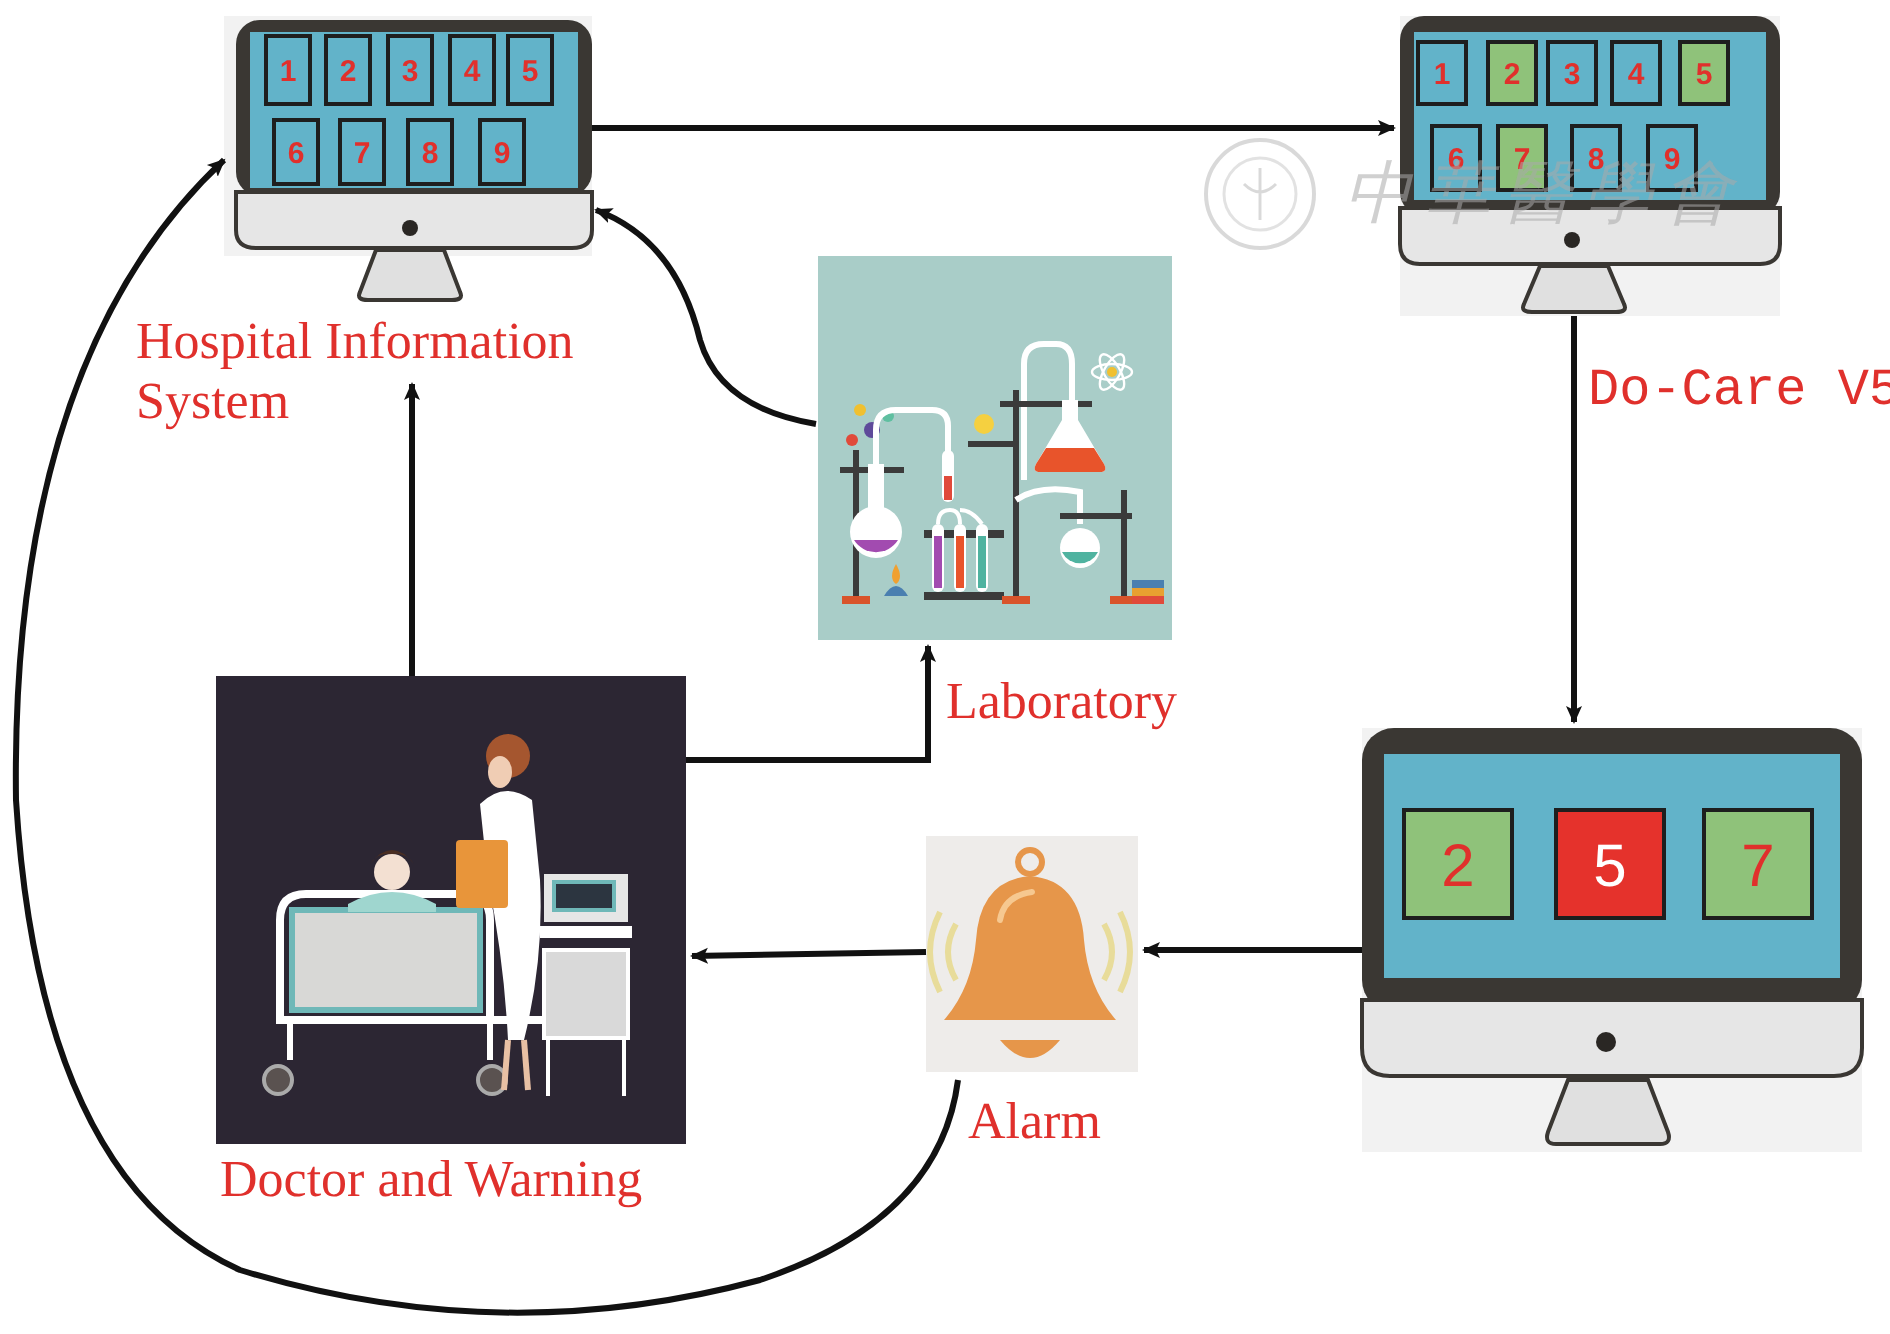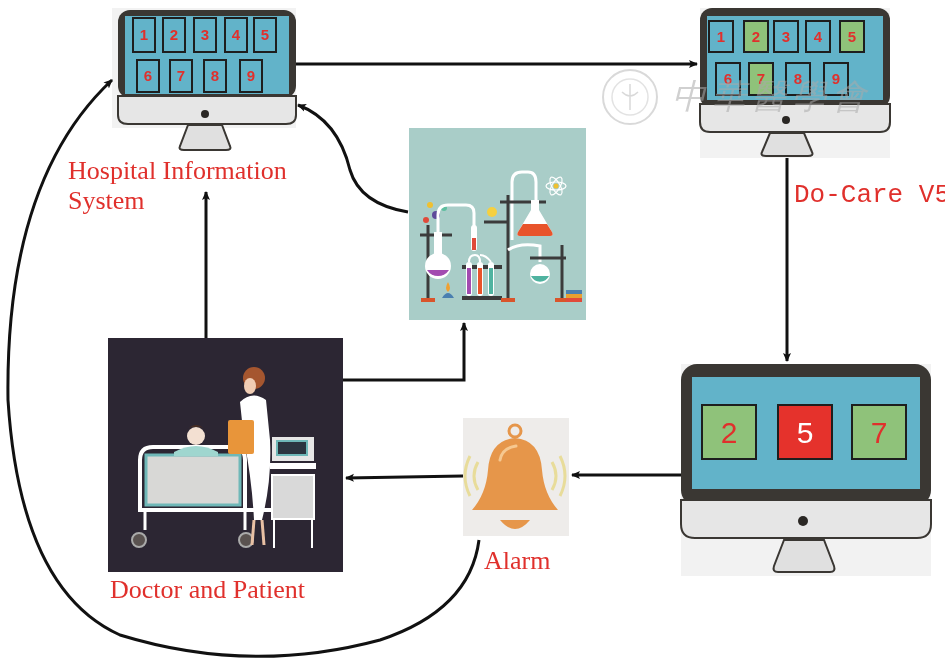--- a/index.html
+++ b/index.html
@@ -257,17 +257,18 @@
       <path d="M408,212 Q360,204 350,170 Q338,120 298,105" marker-end="url(#ah)"></path>
       <path d="M479,540 Q470,610 380,640 Q250,675 120,635 Q20,590 8,400 Q5,180 112,80" marker-end="url(#ah)"></path>
     </g>
   </svg>
 
   <div class="label center" style="left:68px;top:156px;width:280px;">
     <div>Hospital Information</div>
     <div>System</div>
   </div>
   <div class="label" style="left:794px;top:180px;font-family:Liberation Mono, monospace;">Do-Care V5</div>
+  <div class="label" style="left:473px;top:336px;">Laboratory</div>
   <div class="label" style="left:484px;top:546px;">Alarm</div>
-  <div class="label" style="left:110px;top:575px;">Doctor and Patient</div>
+  <div class="label" style="left:110px;top:575px;">Doctor and Warning</div>
 
   <div class="seal-text" style="position:absolute;left:672px;top:74px;font-size:34px;color:rgba(170,170,170,0.55);letter-spacing:6px;font-style:italic;">中華醫學會</div>
 </div>
 
 </body></html>

